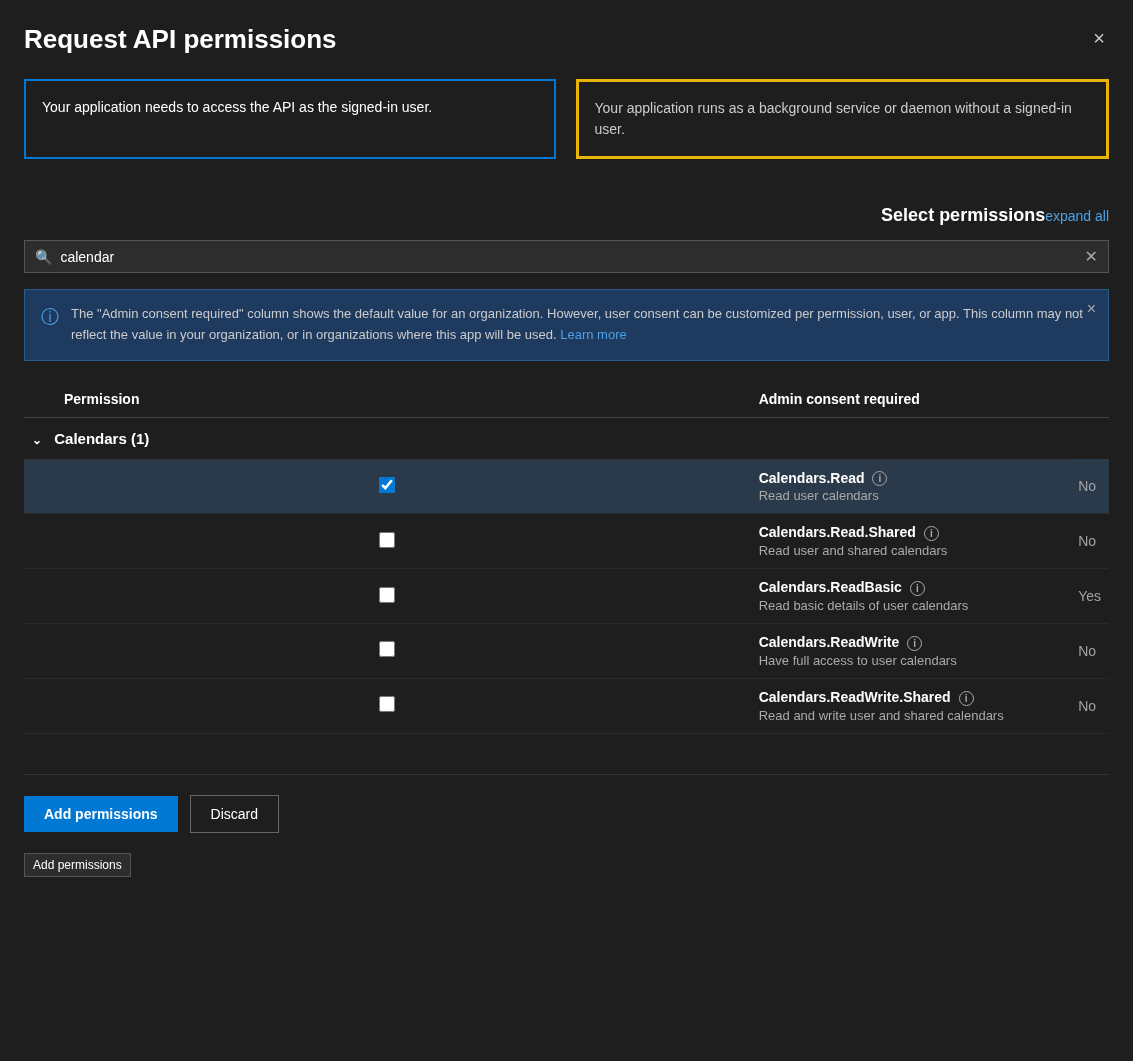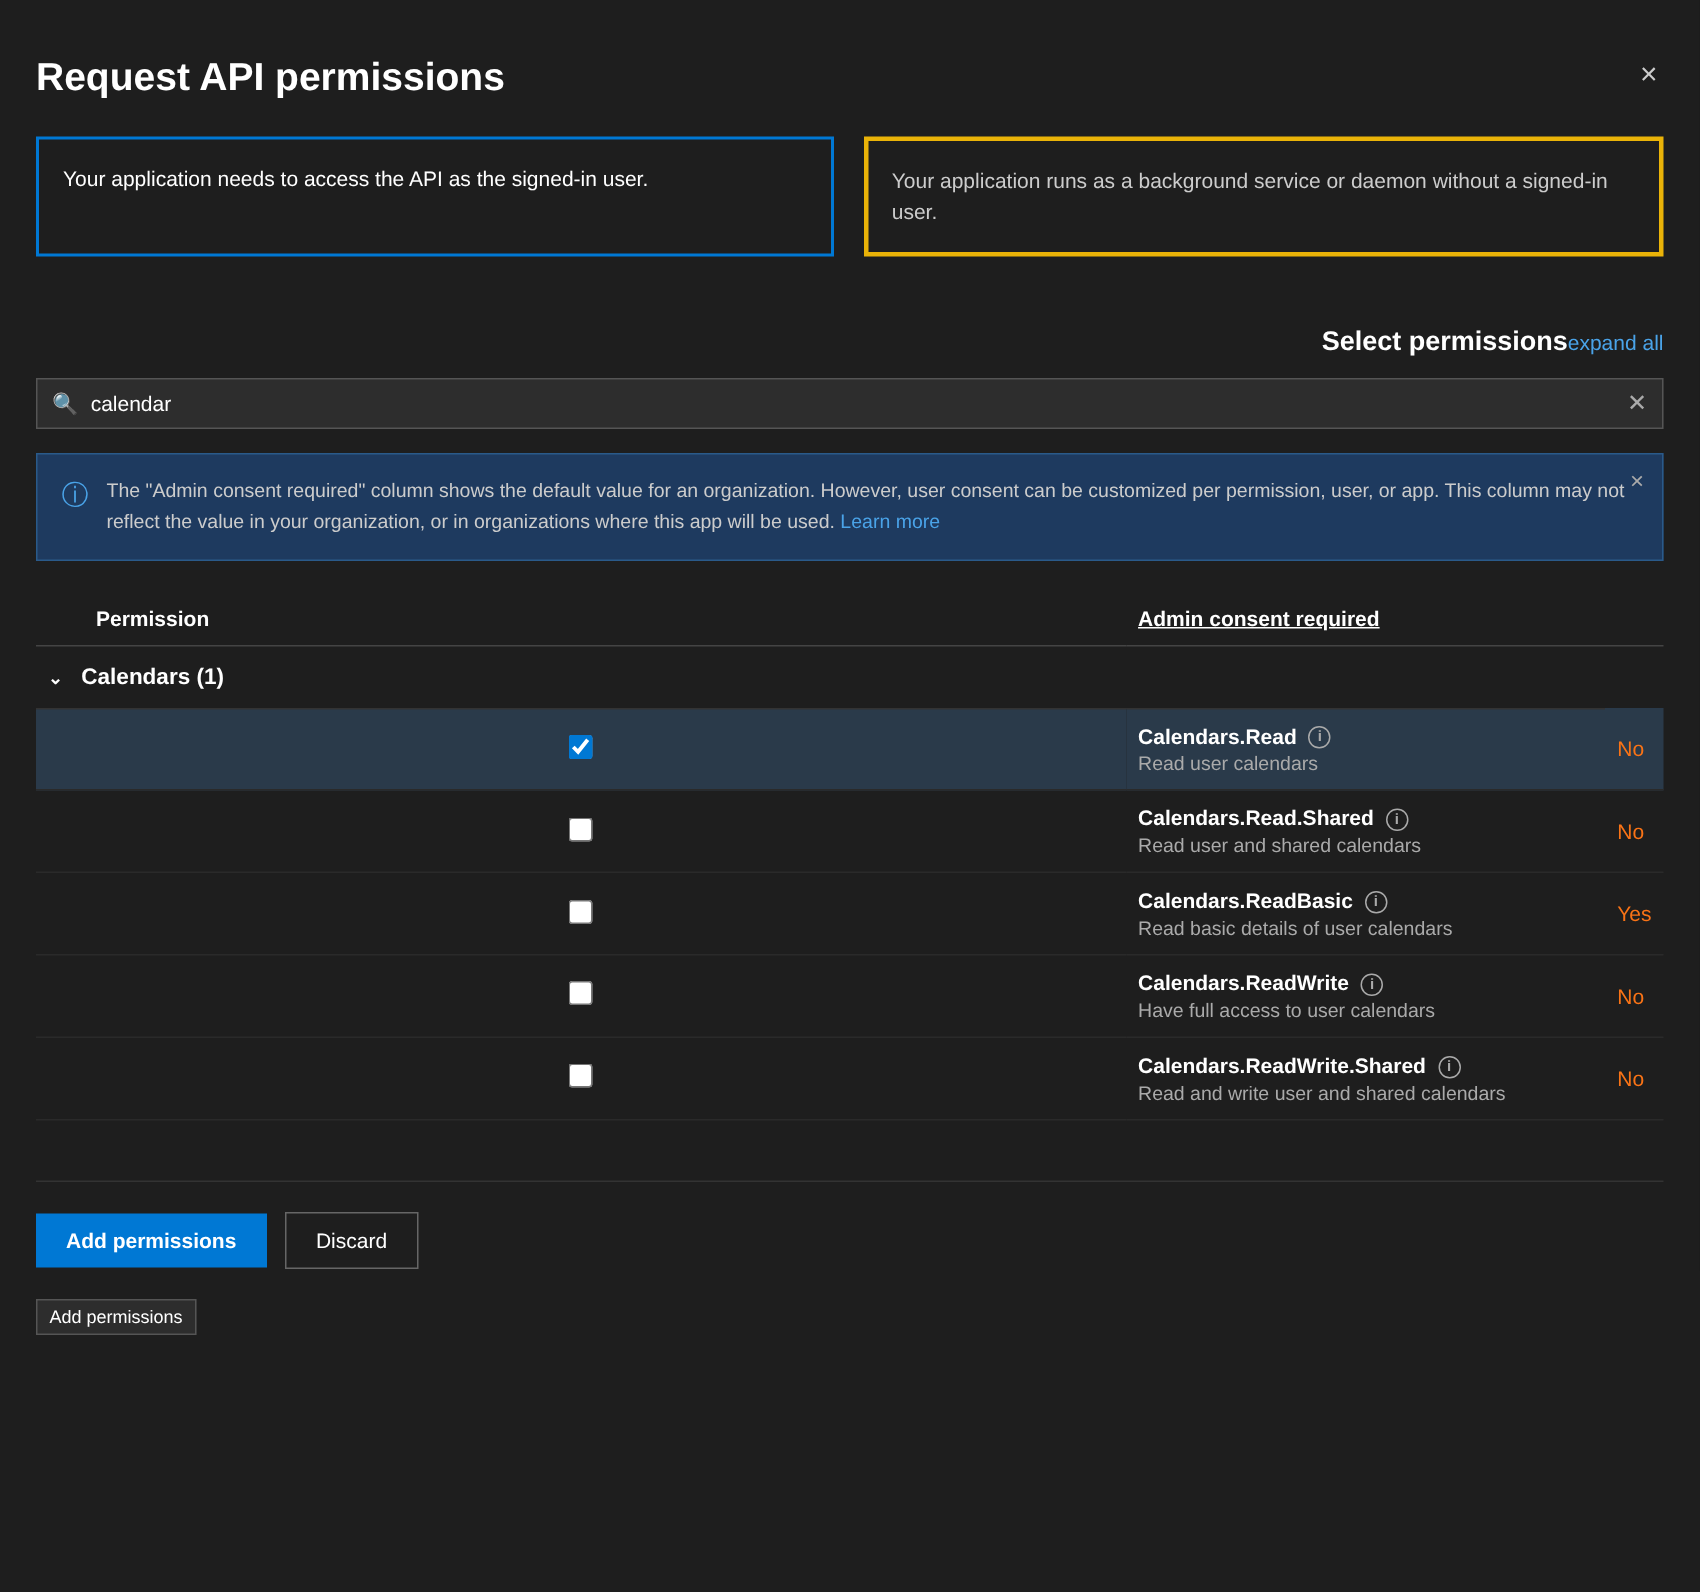--- a/index.html
+++ b/index.html
@@ -16,21 +16,20 @@
       width: 1133px;
       min-height: 1061px;
       padding: 24px 24px 0 24px;
       position: relative;
     }
     .dialog-header {
       display: flex;
       justify-content: space-between;
       align-items: flex-start;
       margin-bottom: 24px;
-      margin-top: 12px;
     }
     .dialog-title {
       font-size: 26px;
       font-weight: 600;
       color: #ffffff;
     }
     .close-button {
       background: none;
       border: none;
       color: #cccccc;
@@ -153,21 +152,21 @@
       border-bottom: 1px solid #444;
     }
     .table-header-row th {
       font-weight: 700;
       color: #ffffff;
       font-size: 14px;
       padding: 10px 8px;
       text-align: left;
     }
     .th-permission { width: 70%; padding-left: 40px !important; }
-    .th-admin { width: 30%; text-decoration: underline; }
+    .th-admin { width: 30%; }
 
     .group-row td {
       padding: 12px 8px;
       font-weight: 600;
       font-size: 15px;
       color: #ffffff;
       border-bottom: 1px solid #333;
     }
     .group-chevron {
       display: inline-block;
@@ -213,21 +212,21 @@
       height: 15px;
       font-size: 10px;
       text-align: center;
       line-height: 13px;
       color: #aaaaaa;
       margin-left: 4px;
       vertical-align: middle;
       cursor: pointer;
     }
     .admin-cell {
-      color: #f97316;
+      color: #a3a3a3;
       font-size: 14px;
     }
 
     .footer-area {
       margin-top: 40px;
       padding: 20px 0 20px 0;
       border-top: 1px solid #333;
       display: flex;
       align-items: center;
       gap: 12px;

